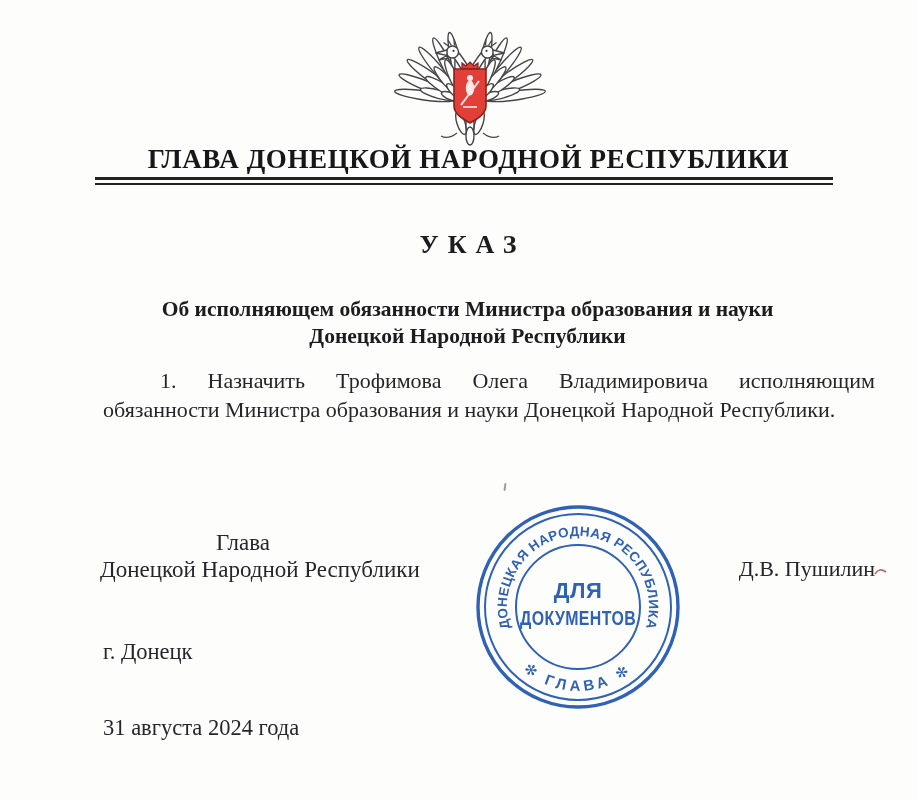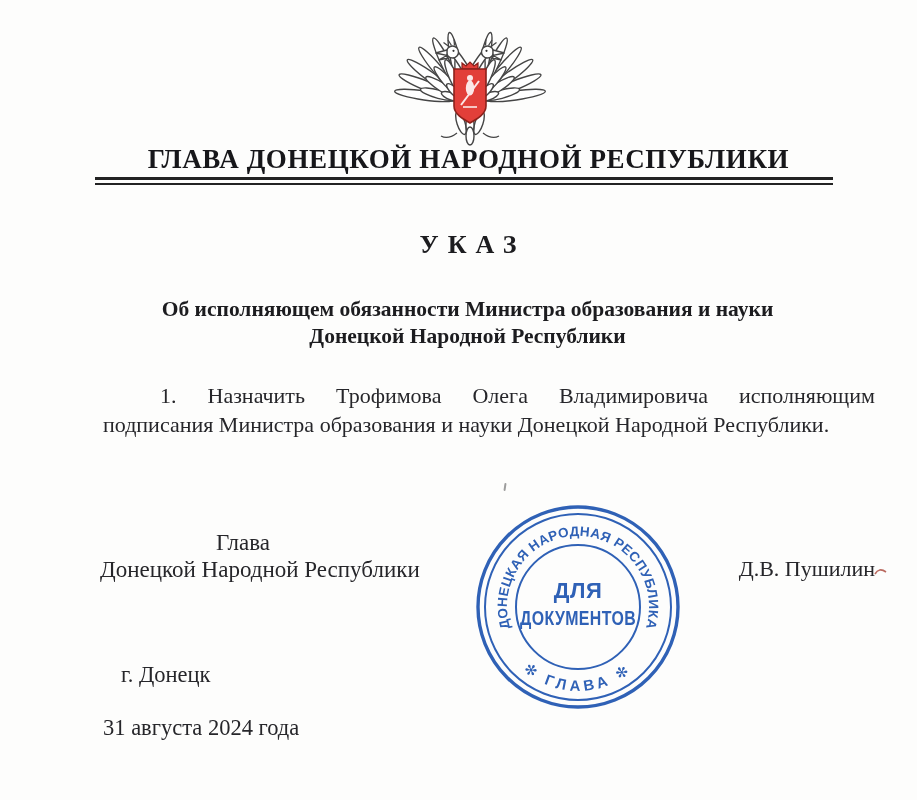--- a/index.html
+++ b/index.html
@@ -26,21 +26,21 @@
     text-align:center;transform:translateX(14px);
     font-size:26px;font-weight:bold;letter-spacing:9px;color:#1c1c1f;
   }
   .subject{
     position:absolute;left:0;top:296px;width:100%;
     text-align:center;transform:translateX(9px);
     font-size:21.5px;font-weight:bold;line-height:27px;color:#1c1c1f;
   }
   .subject span{display:block;}
   .para{position:absolute;left:103px;width:772px;font-size:22px;line-height:29px;}
-  .para1{top:381px;}
+  .para1{top:366px;}
   .line-justify{text-align:justify;text-align-last:justify;text-indent:57px;}
   .para2{top:452px;text-indent:57px;white-space:pre-wrap;}
   .sig-left{
     position:absolute;left:100px;top:529px;width:286px;
     text-align:center;font-size:23px;line-height:27px;
   }
   .sig-left div{white-space:nowrap;}
   .sig-name{position:absolute;right:42px;top:556px;font-size:22px;white-space:nowrap;text-align:center;}
   .stamp{position:absolute;left:472px;top:501px;opacity:.93;color:#2056b1;}
   .stamp circle{fill:none;stroke:currentColor;}
@@ -51,21 +51,21 @@
     fill:currentColor;font-family:"Liberation Sans","DejaVu Sans",sans-serif;
     font-weight:bold;
   }
   .ring-text-top{font-size:13.5px;letter-spacing:.4px;}
   .ring-text-bottom{font-size:15px;letter-spacing:4px;}
   .stamp-center{
     fill:currentColor;font-family:"Liberation Sans","DejaVu Sans",sans-serif;
     font-weight:bold;letter-spacing:.5px;
   }
   .footer-item{position:absolute;left:103px;font-size:22.5px;white-space:nowrap;}
-  .place{top:662px;margin-left:18px;}
+  .place{top:639px;}
   .date{top:715px;}
   .number{top:795px;}
   .speck{
     position:absolute;left:504px;top:483px;width:2px;height:8px;
     background:#6a6a6a;opacity:.65;transform:rotate(8deg);border-radius:1px;
   }
   .red-mark{position:absolute;left:874px;top:566px;opacity:.8;}
   .eagle-line{fill:#ffffff;stroke:#454545;stroke-width:1.4px;}
   .eagle-stroke{fill:none;stroke:#454545;stroke-width:1.3px;}
 </style>
@@ -134,21 +134,21 @@
 
   <div class="doc-type">УКАЗ</div>
 
   <div class="subject">
     <span>Об исполняющем обязанности Министра образования и науки</span>
     <span>Донецкой Народной Республики</span>
   </div>
 
   <div class="para para1">
     <div class="line-justify">1. Назначить Трофимова Олега Владимировича исполняющим</div>
-    <div>подписания Министра образования и науки Донецкой Народной Республики.</div>
+    <div>обязанности Министра образования и науки Донецкой Народной Республики.</div>
   </div>
 
 
   <div class="sig-left">
     <div>Глава</div>
     <div>Донецкой Народной Республики</div>
   </div>
   <div class="sig-name">Д.В. Пушилин</div>
 
   <svg class="stamp" width="212" height="212" viewBox="0 0 212 212" color="#2056b1">

